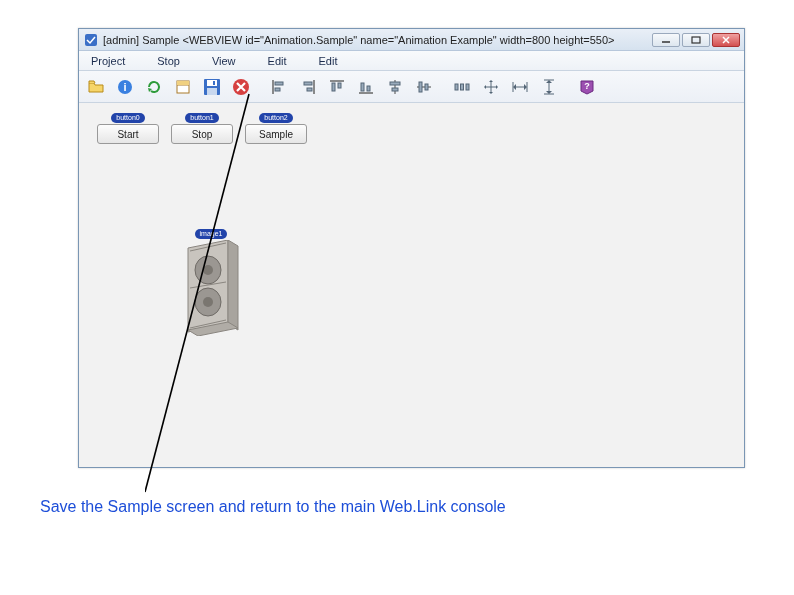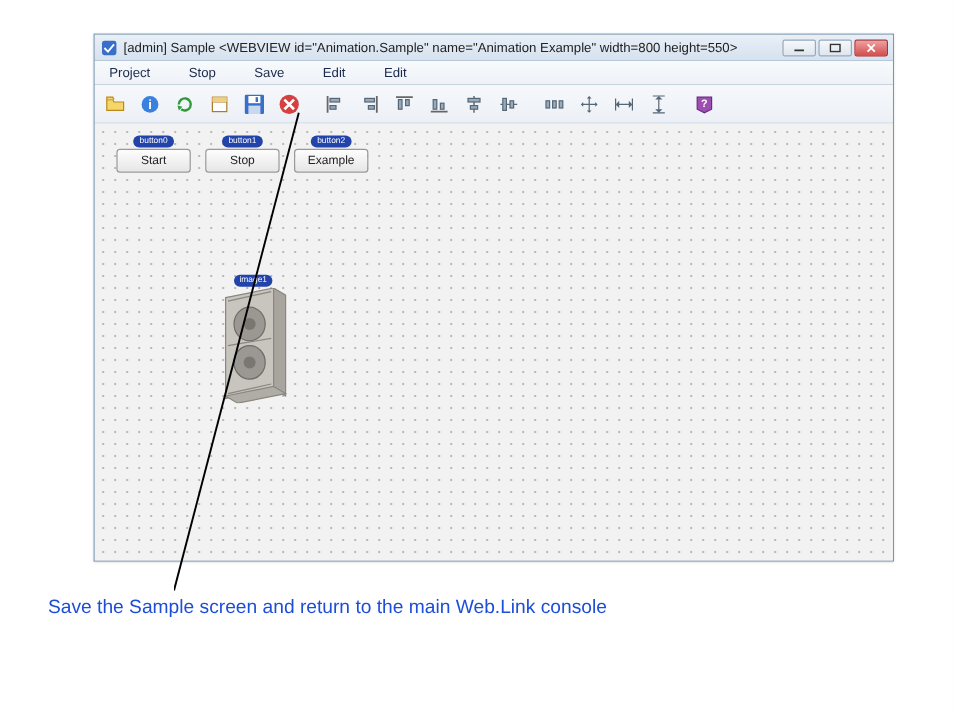--- a/index.html
+++ b/index.html
@@ -207,21 +207,21 @@
         <svg width="10" height="8">
             <path d="M2 1l6 6M8 1l-6 6" stroke="#fff" stroke-width="1.5"></path>
           </svg>
       </div>
     </div>
   </div>
 
   <div class="menubar">
     <span class="menu-item">Project</span>
     <span class="menu-item">Stop</span>
-    <span class="menu-item">Save</span>
+    <span class="menu-item">View</span>
     <span class="menu-item">Edit</span>
     <span class="menu-item">Edit</span>
   </div>
 
   <div class="toolbar">
     <div class="tool-btn">
       <svg width="18" height="18" viewBox="0 0 18 18">
           <path d="M2 5h5l1 2h8v7H2z" fill="#f6d56a" stroke="#b88b1a"></path>
           <path d="M2 5V3h5l1 2" fill="#f6d56a" stroke="#b88b1a"></path>
         </svg>
@@ -346,21 +346,21 @@
     <div class="design-btn" style="left:92px; top:10px;">
       <span class="tag">button1</span>
       <div class="body">Stop</div>
     </div>
     <div class="design-btn" style="left:18px; top:10px;">
       <span class="tag">button0</span>
       <div class="body">Start</div>
     </div>
     <div class="design-btn" style="left:166px; top:10px;">
       <span class="tag">button2</span>
-      <div class="body">Example</div>
+      <div class="body">Sample</div>
     </div>
 
     <div class="design-image" style="left:100px; top:126px;">
       <span class="tag">image1</span>
       <div class="equipment">
         <svg width="58" height="96" viewBox="0 0 58 96">
           <polygon points="6,8 46,0 46,84 6,92" fill="#c8c4be" stroke="#8a8680"></polygon>
           <polygon points="46,0 56,6 56,90 46,84" fill="#a8a49e" stroke="#8a8680"></polygon>
           <polygon points="6,92 46,84 56,90 16,98" fill="#b0aca6" stroke="#8a8680" transform="translate(0,-2)"></polygon>
           <ellipse cx="26" cy="30" rx="13" ry="14" fill="#9b9792" stroke="#6f6b66"></ellipse>

